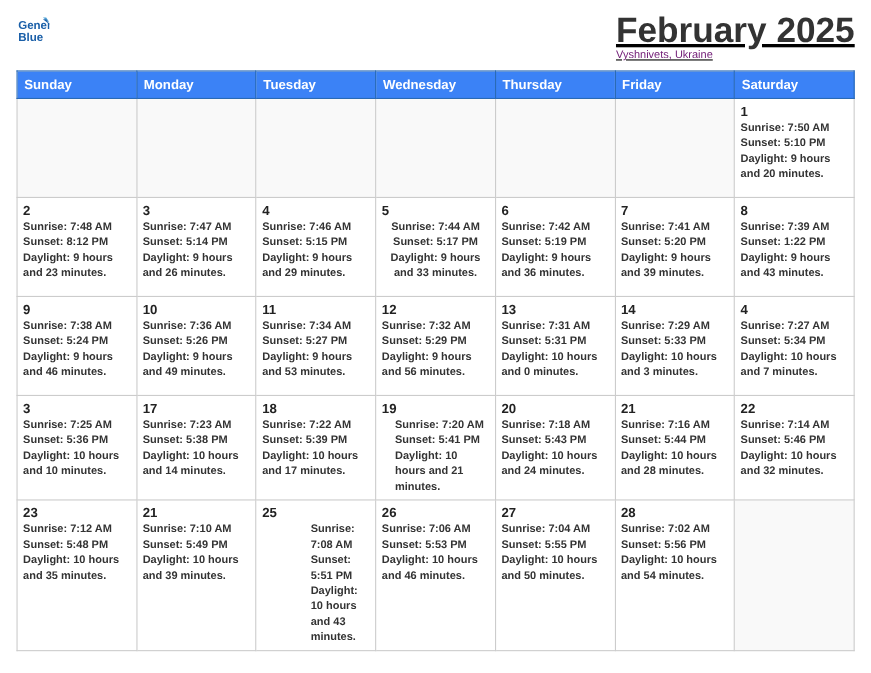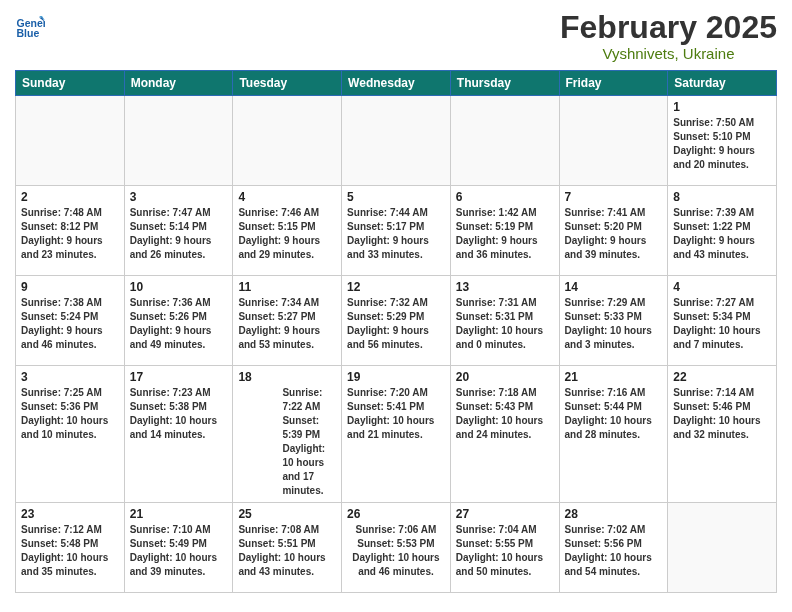--- a/index.html
+++ b/index.html
@@ -29,39 +29,40 @@
       font-weight: bold;
       color: #1a5fa8;
       line-height: 1.1;
     }
     .logo-icon {
       width: 30px;
       height: 30px;
       margin-right: 2px;
     }
     .title-section {
-      text-align: center;
+      text-align: left;
+      text-decoration: underline;
     }
     .month-title {
       font-size: 32px;
       font-weight: bold;
       color: #333;
       line-height: 1.1;
     }
     .location {
-      font-size: 15px;
-      color: #4d7c0f;
+      font-size: 10px;
+      color: #701a75;
     }
     .calendar {
       width: 100%;
       border-collapse: collapse;
       border: 1px solid #ccc;
     }
     .calendar th {
-      background: #0f766e;
+      background: #3b82f6;
       color: #fff;
       font-size: 12px;
       font-weight: bold;
       padding: 5px 6px;
       text-align: left;
       border: 1px solid #2a6ab5;
     }
     .calendar td {
       width: calc(100% / 7);
       vertical-align: top;
@@ -149,27 +150,27 @@
 Daylight: 9 hours and 26 minutes.</div>
           </td>
           <td>
             <span class="day-number">4</span>
             <div class="day-info" style="white-space: pre-line;">Sunrise: 7:46 AM
 Sunset: 5:15 PM
 Daylight: 9 hours and 29 minutes.</div>
           </td>
           <td>
             <span class="day-number">5</span>
-            <div class="day-info" style="white-space: pre-line;">Sunrise: 7:44 AM
+            <div class="day-info" style="white-space: pre-line; text-align: center;">Sunrise: 7:44 AM
 Sunset: 5:17 PM
 Daylight: 9 hours and 33 minutes.</div>
           </td>
           <td>
             <span class="day-number">6</span>
-            <div class="day-info" style="white-space: pre-line;">Sunrise: 1:42 AM
+            <div class="day-info" style="white-space: pre-line;">Sunrise: 7:42 AM
 Sunset: 5:19 PM
 Daylight: 9 hours and 36 minutes.</div>
           </td>
           <td>
             <span class="day-number">7</span>
             <div class="day-info" style="white-space: pre-line;">Sunrise: 7:41 AM
 Sunset: 5:20 PM
 Daylight: 9 hours and 39 minutes.</div>
           </td>
           <td>
@@ -231,27 +232,27 @@
 Daylight: 10 hours and 10 minutes.</div>
           </td>
           <td>
             <span class="day-number">17</span>
             <div class="day-info" style="white-space: pre-line;">Sunrise: 7:23 AM
 Sunset: 5:38 PM
 Daylight: 10 hours and 14 minutes.</div>
           </td>
           <td>
             <span class="day-number">18</span>
-            <div class="day-info" style="white-space: pre-line; margin-left: 44px;">Sunrise: 7:22 AM
+            <div class="day-info" style="white-space: pre-line;">Sunrise: 7:22 AM
 Sunset: 5:39 PM
 Daylight: 10 hours and 17 minutes.</div>
           </td>
           <td>
             <span class="day-number">19</span>
-            <div class="day-info" style="white-space: pre-line;">Sunrise: 7:20 AM
+            <div class="day-info" style="white-space: pre-line; margin-left: 12px;">Sunrise: 7:20 AM
 Sunset: 5:41 PM
 Daylight: 10 hours and 21 minutes.</div>
           </td>
           <td>
             <span class="day-number">20</span>
             <div class="day-info" style="white-space: pre-line;">Sunrise: 7:18 AM
 Sunset: 5:43 PM
 Daylight: 10 hours and 24 minutes.</div>
           </td>
           <td>
@@ -275,27 +276,27 @@
 Daylight: 10 hours and 35 minutes.</div>
           </td>
           <td>
             <span class="day-number">21</span>
             <div class="day-info" style="white-space: pre-line;">Sunrise: 7:10 AM
 Sunset: 5:49 PM
 Daylight: 10 hours and 39 minutes.</div>
           </td>
           <td>
             <span class="day-number">25</span>
-            <div class="day-info" style="white-space: pre-line;">Sunrise: 7:08 AM
+            <div class="day-info" style="white-space: pre-line; margin-left: 44px;">Sunrise: 7:08 AM
 Sunset: 5:51 PM
 Daylight: 10 hours and 43 minutes.</div>
           </td>
           <td>
             <span class="day-number">26</span>
-            <div class="day-info" style="white-space: pre-line; text-align: center;">Sunrise: 7:06 AM
+            <div class="day-info" style="white-space: pre-line;">Sunrise: 7:06 AM
 Sunset: 5:53 PM
 Daylight: 10 hours and 46 minutes.</div>
           </td>
           <td>
             <span class="day-number">27</span>
             <div class="day-info" style="white-space: pre-line;">Sunrise: 7:04 AM
 Sunset: 5:55 PM
 Daylight: 10 hours and 50 minutes.</div>
           </td>
           <td>

